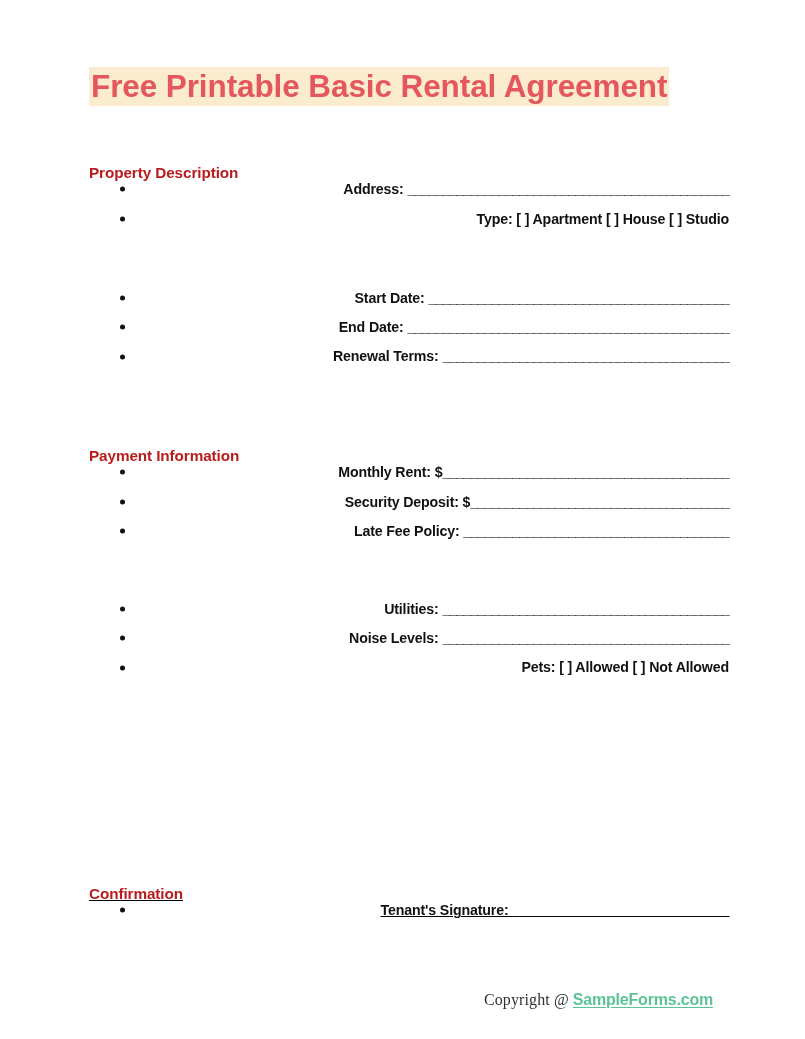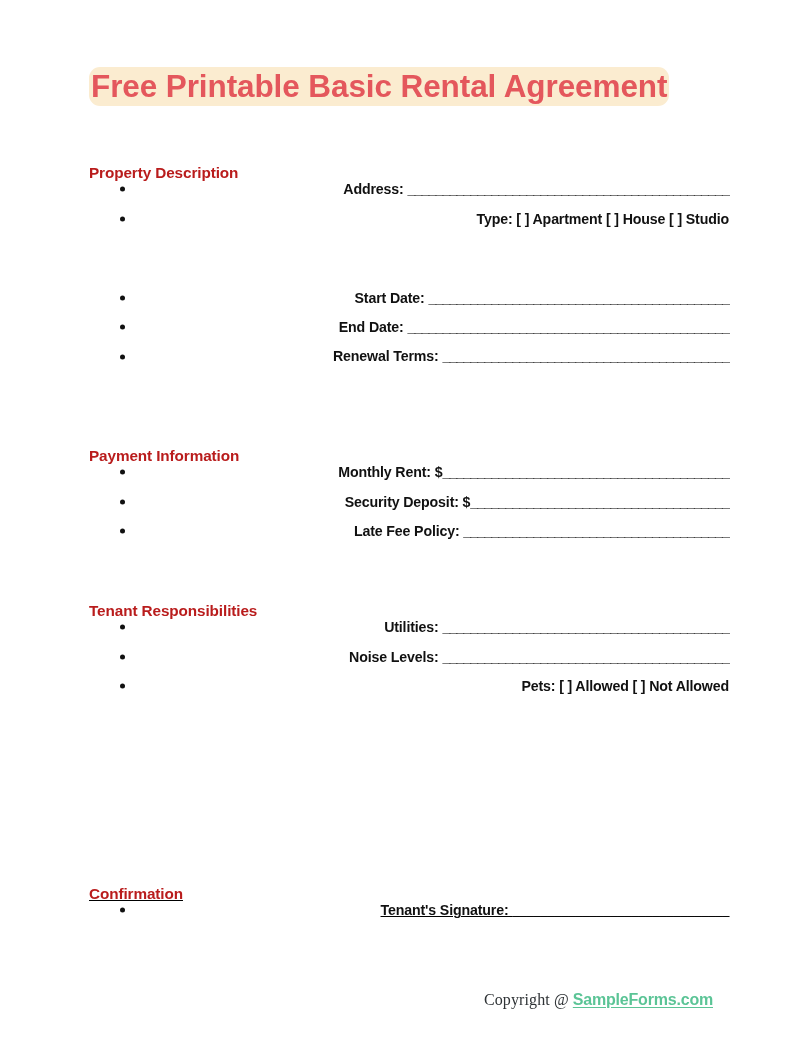--- a/index.html
+++ b/index.html
@@ -35,21 +35,20 @@
     font-size: 31.5px;
     font-weight: bold;
     line-height: 1.62;
     color: #E4575C;
     background-color: #FBECD0;
     letter-spacing: -0.1px;
     box-decoration-break: clone;
     -webkit-box-decoration-break: clone;
     padding: 1px 2px 2px 2px;
     white-space: nowrap;
-    border-radius: 11px;
   }
 
   
   .section {
     position: absolute;
     left: 89px;
     width: 640px;
   }
   .section-heading {
     font-size: 15.3px;
@@ -160,21 +159,20 @@
   <div class="section" id="sec-payment">
     <h2 class="section-heading">Payment Information</h2>
     <ul class="bullets bullets-gap-1">
       <li><span class="lbl">Monthly Rent: $</span><span class="fill">_________________________________________</span></li>
       <li><span class="lbl">Security Deposit: $</span><span class="fill">_____________________________________</span></li>
       <li><span class="lbl">Late Fee Policy: </span><span class="fill">______________________________________</span></li>
     </ul>
   </div>
 
   <div class="section" id="sec-tenant">
-    <h2 class="section-heading">Tenant Responsibilities</h2>
     <ul class="bullets bullets-gap-1">
       <li><span class="lbl">Utilities: </span><span class="fill">_________________________________________</span></li>
       <li><span class="lbl">Noise Levels: </span><span class="fill">_________________________________________</span></li>
       <li><span class="lbl">Pets: [ ] Allowed [ ] Not Allowed</span><span class="fill"></span></li>
     </ul>
   </div>
 
 
   <div class="section" id="sec-confirmation">
     <h2 class="section-heading">Confirmation</h2>

